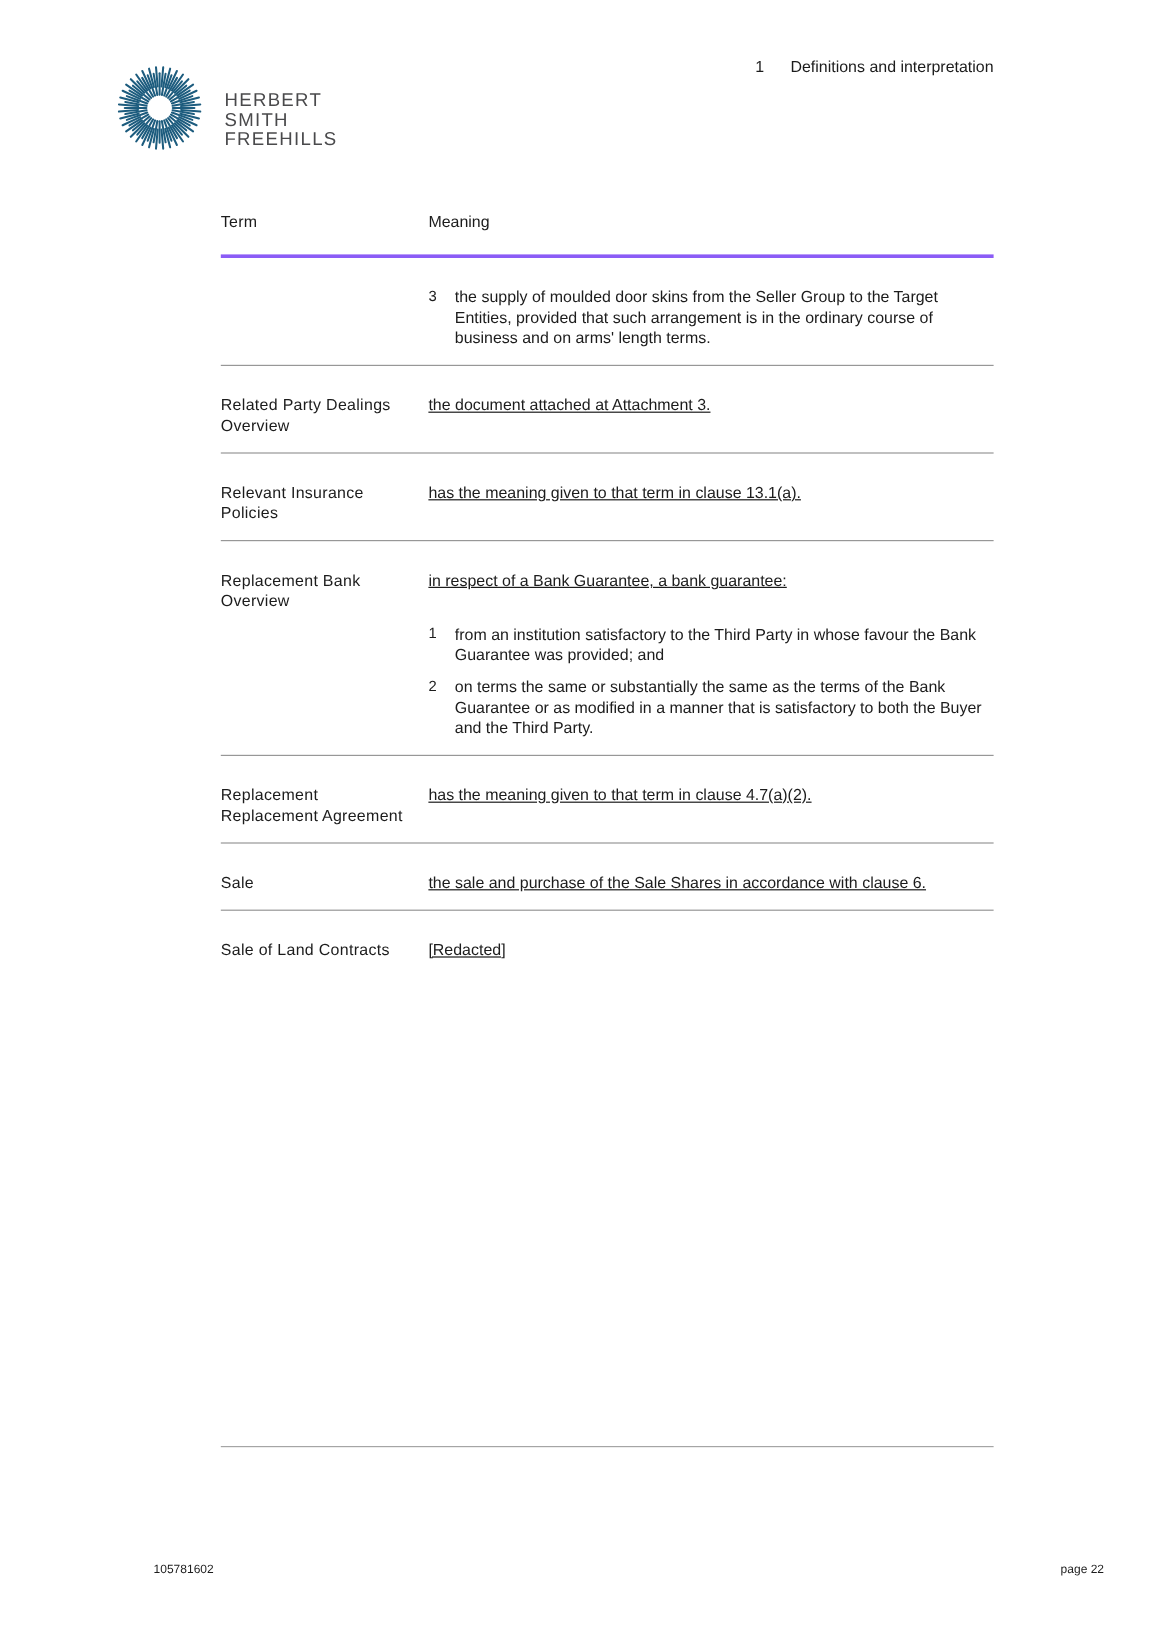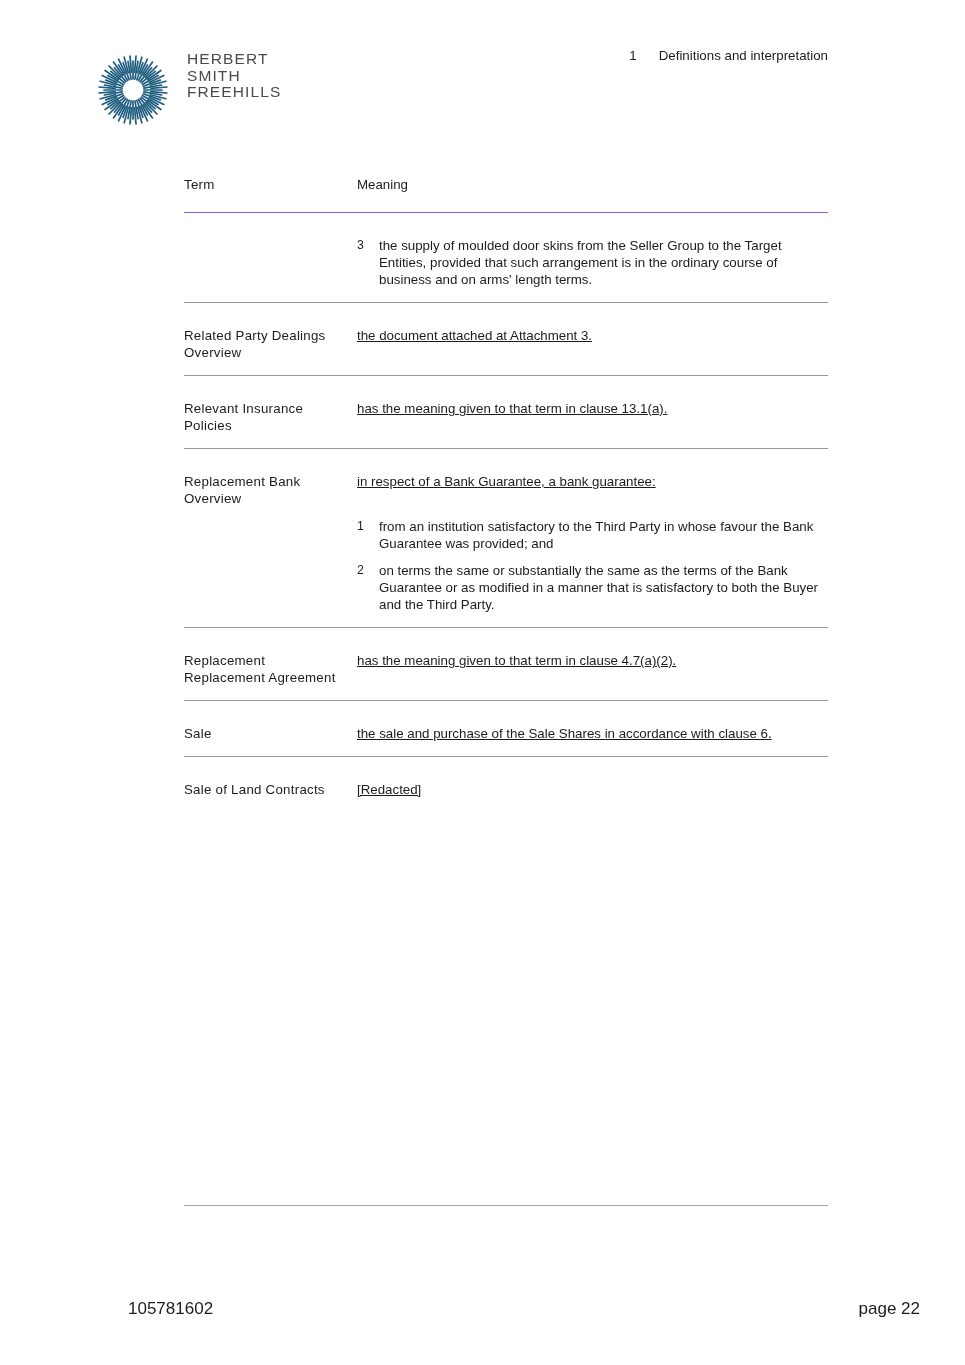--- a/index.html
+++ b/index.html
@@ -14,44 +14,44 @@
   
   .running-header{
     position:absolute;top:47px;right:137px;
     display:flex;gap:22px;font-size:13.3px;color:#1c1c1c;
   }
 
   
   .logo{position:absolute;top:44px;left:93px;display:flex;align-items:flex-start;}
   .logo svg{display:block;}
   .wordmark{
-    margin-left:14px;margin-top:7px;
+    margin-left:14px;margin-top:32px;
     font-size:15.5px;line-height:16.5px;letter-spacing:1.1px;
     font-weight:500;color:#4a4a4c;
   }
 
   
   .def-table{position:absolute;left:184px;top:176px;width:644px;}
-  .thead{display:flex;padding-bottom:19px;border-bottom:1px solid #8b5cf6;}
+  .thead{display:flex;padding-bottom:19px;border-bottom:3px solid #8b5cf6;}
   .row{display:flex;padding:24px 0 14px 0;border-bottom:1px solid #979797;}
   .row.last{border-bottom:none;justify-content:flex-end;}
   .col-term{width:173px;flex:0 0 173px;padding-right:14px;box-sizing:border-box;letter-spacing:.25px;}
   .col-meaning{flex:1;}
   .col-meaning p{margin:0;text-decoration:underline;}
   .num-item{display:flex;margin-top:10px;}
   .num-item:first-child{margin-top:0;}
   .num{flex:0 0 22px;font-size:12.3px;}
   .itext{flex:1;}
 
   
   .bottom-rule{position:absolute;left:184px;top:1205px;width:644px;border-top:1px solid #a5a5a5;}
   .page-footer{
     position:absolute;left:128px;right:45px;top:1300px;
     display:flex;justify-content:space-between;
-    font-size:17px;color:#1c1c1c;
+    font-size:10px;color:#1c1c1c;
   }
 </style>
 </head>
 <body>
 
 <div class="page">
 
   <div class="running-header">
     <span>1</span>
     <span>Definitions and interpretation</span>

